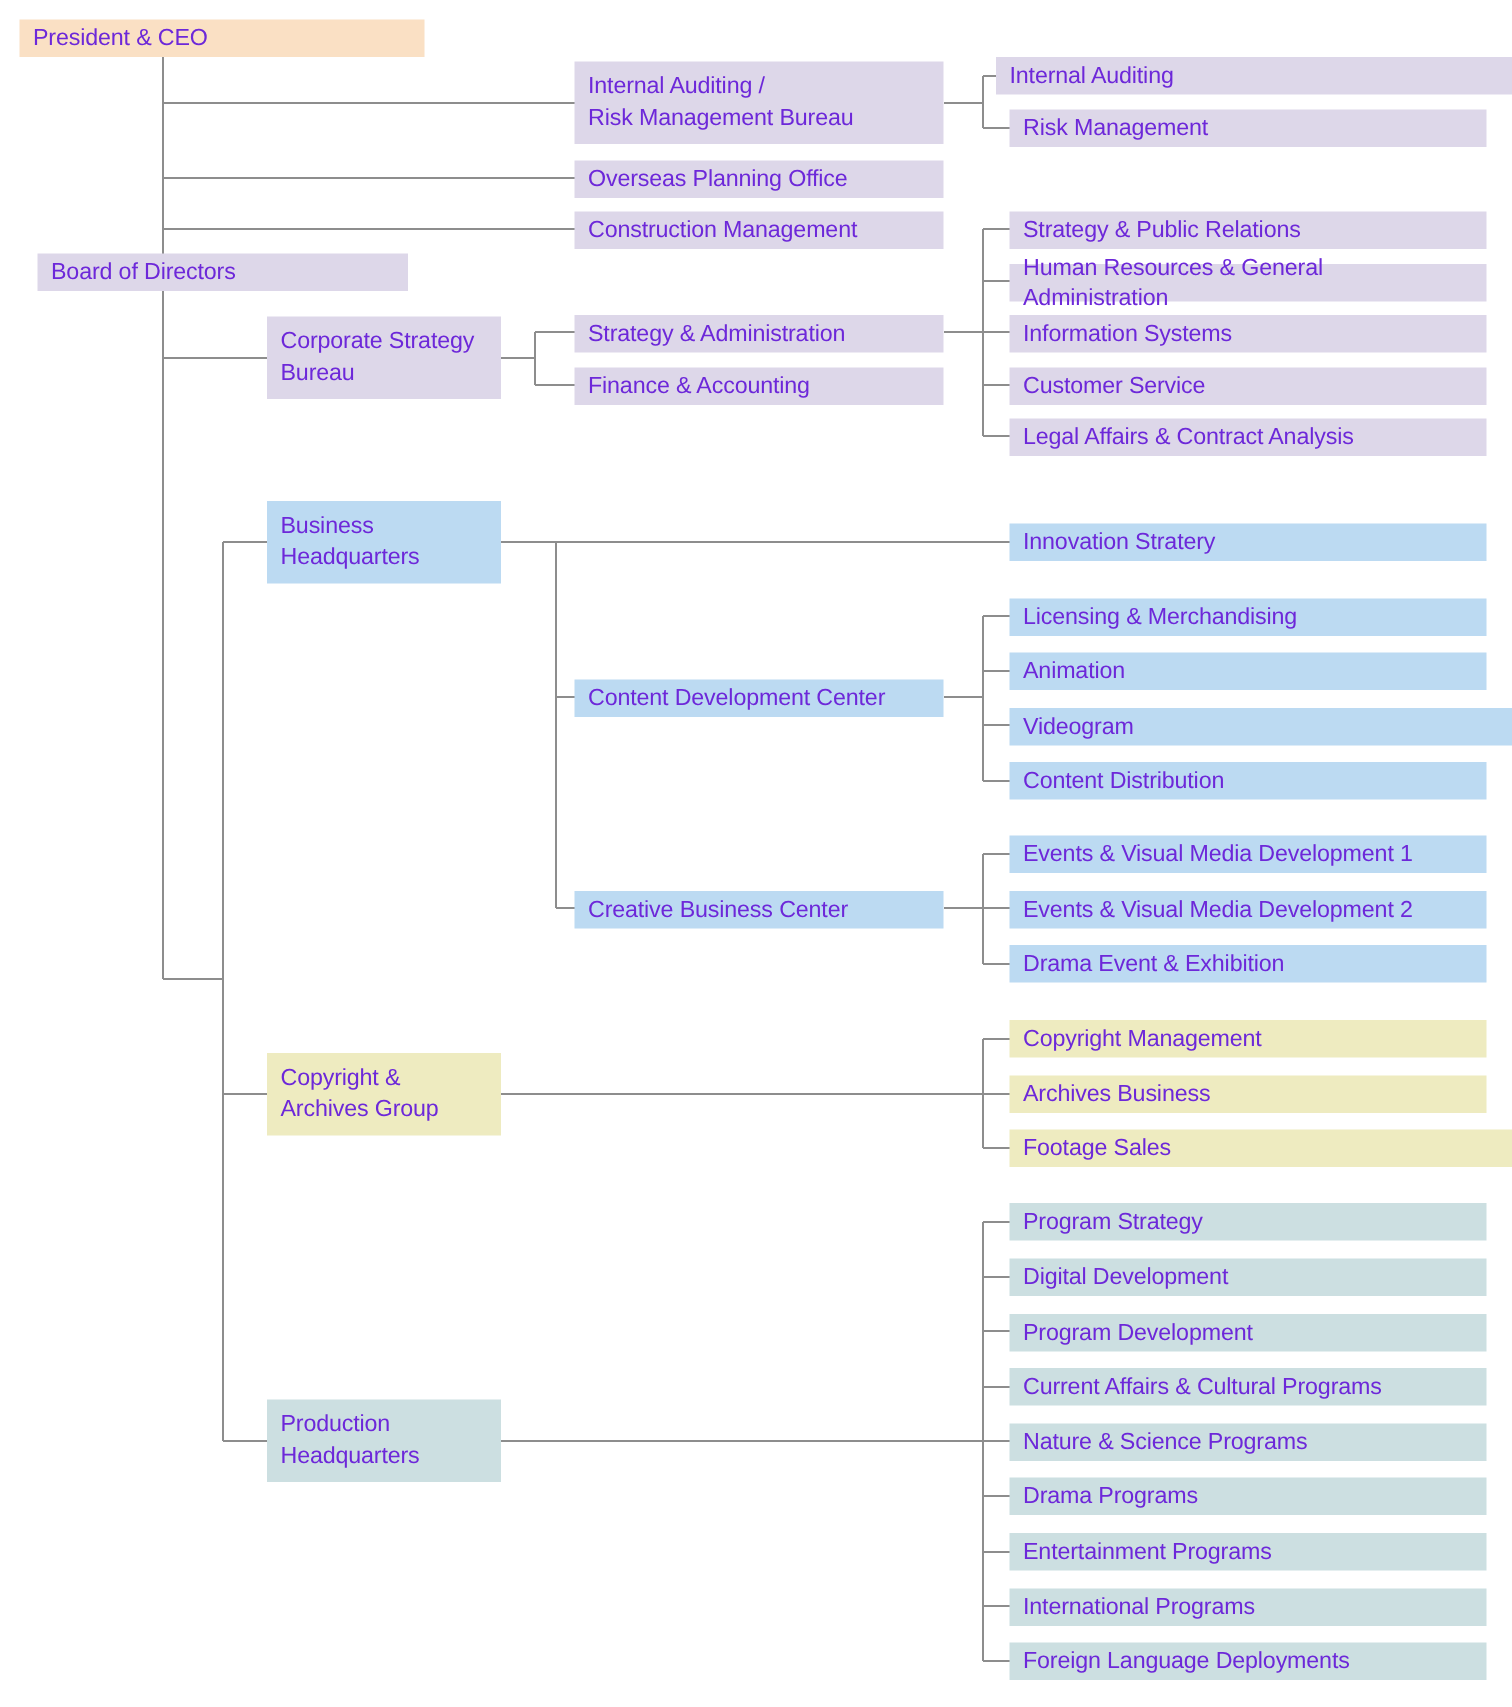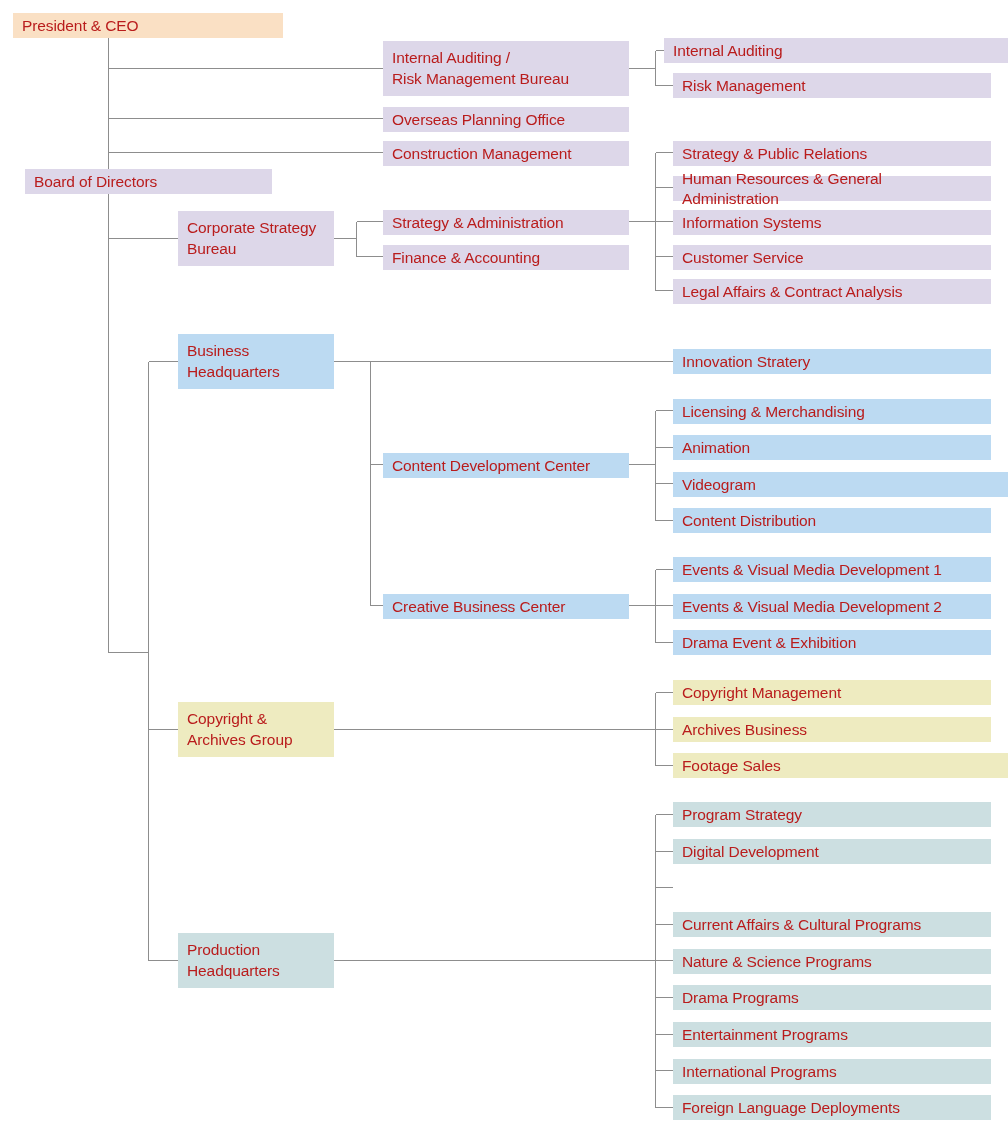--- a/index.html
+++ b/index.html
@@ -24,21 +24,21 @@
   }
   .node{
     position:absolute;
     box-sizing:border-box;
     display:flex;
     align-items:center;
     padding:0 9px;
     font-size:15.5px;
     line-height:1.28;
     letter-spacing:-0.1px;
-    color:#b91c1c;
+    color:#6d28d9;
     white-space:pre-line;
     z-index:2;
   }
   .node.two-line{ line-height:1.34; }
   .c-orange{ background:#fae0c4; }
   .c-purple{ background:#ddd7e9; }
   .c-blue  { background:#bcdaf2; }
   .c-yellow{ background:#eeebc0; }
   .c-teal  { background:#ccdfe1; }
 </style>
@@ -193,20 +193,21 @@
 
   <div class="node c-yellow" style="left:673px;top:753px;width:342px;height:25px;">Footage Sales</div>
 
   <div class="node c-teal two-line" style="left:178px;top:933px;width:156px;height:55px;">Production
 Headquarters</div>
 
   <div class="node c-teal" style="left:673px;top:802px;width:318px;height:25px;">Program Strategy</div>
 
   <div class="node c-teal" style="left:673px;top:839px;width:318px;height:25px;">Digital Development</div>
 
+  <div class="node c-teal" style="left:673px;top:876px;width:318px;height:25px;">Program Development</div>
 
   <div class="node c-teal" style="left:673px;top:912px;width:318px;height:25px;">Current Affairs &amp; Cultural Programs</div>
 
   <div class="node c-teal" style="left:673px;top:949px;width:318px;height:25px;">Nature &amp; Science Programs</div>
 
   <div class="node c-teal" style="left:673px;top:985px;width:318px;height:25px;">Drama Programs</div>
 
   <div class="node c-teal" style="left:673px;top:1022px;width:318px;height:25px;">Entertainment Programs</div>
 
   <div class="node c-teal" style="left:673px;top:1059px;width:318px;height:25px;">International Programs</div>

